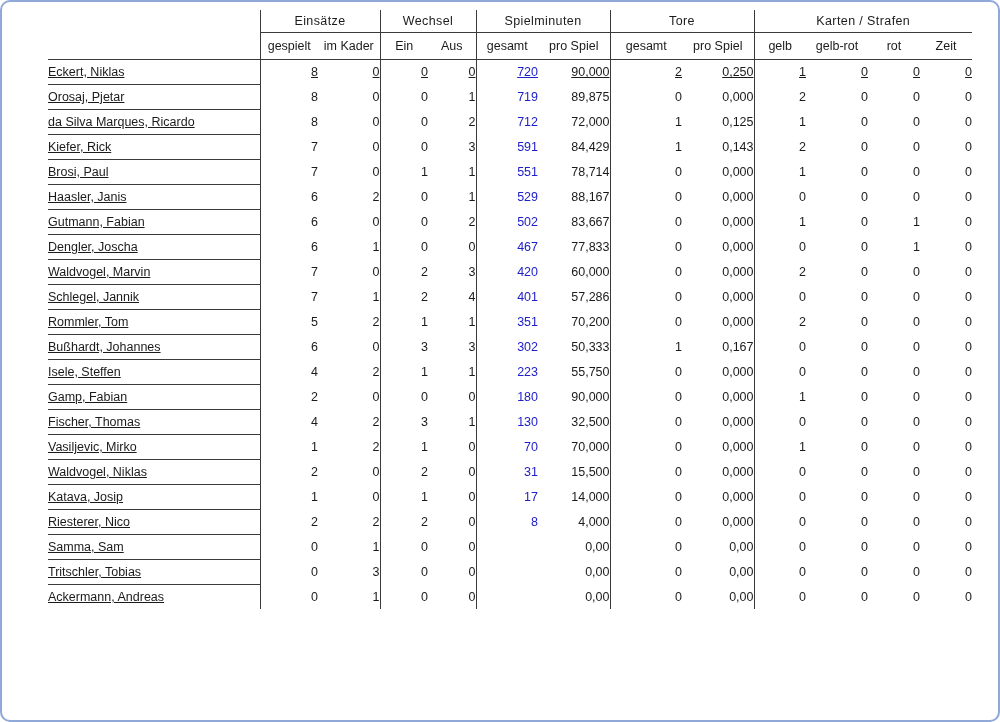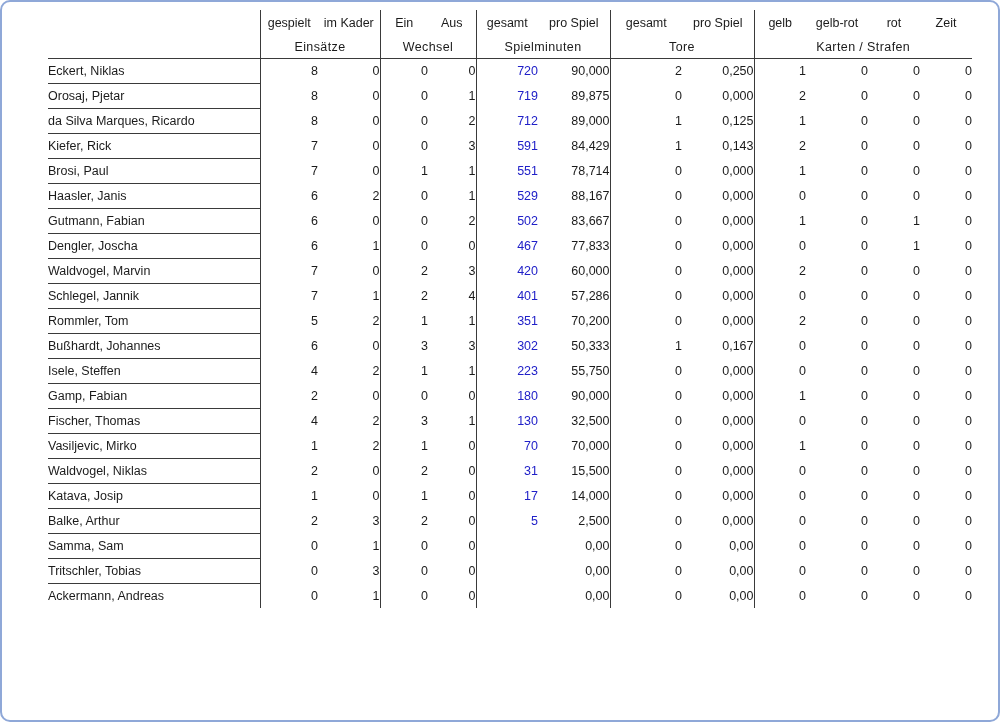--- a/index.html
+++ b/index.html
@@ -53,21 +53,21 @@
     text-align: center;
     height: 26px;
     font-size: 12.5px;
     color: #1b1b1b;
     padding-bottom: 2px;
   }
   
   .vl-left { border-left: 1px solid #3a3a3a; }
   .vl-right { border-right: 1px solid #3a3a3a; }
   .hl-bottom { border-bottom: 1px solid #3a3a3a; }
-  .hl-top { border-top: 1px solid #3a3a3a; }
+  .hl-top { border-top: 1px solid #3a3a3a; text-decoration: underline; }
 
   .name-cell {
     text-align: left;
     padding-left: 10px;
     height: 24px;
     white-space: nowrap;
     overflow: hidden;
     font-size: 12.5px;
   }
   .num {
@@ -111,42 +111,42 @@
           <col class="c-minpro">
           <col class="c-torges">
           <col class="c-torpro">
         <col class="c-gelb">
           <col class="c-gelbrot">
           <col class="c-rot">
           <col class="c-zeit">
       </colgroup>
       <thead>
         <tr>
+          <td class="hdr-spacer"></td>
+          <td class="grp vl-left vl-right hl-bottom" colspan="2">Einsätze</td>
+          <td class="grp vl-right hl-bottom" colspan="2">Wechsel</td>
+          <td class="grp vl-right hl-bottom" colspan="2">Spielminuten</td>
+          <td class="grp vl-right hl-bottom" colspan="2">Tore</td>
+          <td class="grp hl-bottom" colspan="4">Karten / Strafen</td>
+        </tr>
+        <tr>
           <td class="sub"></td>
           <td class="sub vl-left">gespielt</td>
           <td class="sub vl-right">im Kader</td>
           <td class="sub">Ein</td>
           <td class="sub vl-right">Aus</td>
           <td class="sub">gesamt</td>
           <td class="sub vl-right">pro Spiel</td>
           <td class="sub">gesamt</td>
           <td class="sub vl-right">pro Spiel</td>
           <td class="sub">gelb</td>
           <td class="sub">gelb-rot</td>
           <td class="sub">rot</td>
           <td class="sub">Zeit</td>
         </tr>
-        <tr>
-          <td class="hdr-spacer"></td>
-          <td class="grp vl-left vl-right hl-bottom" colspan="2">Einsätze</td>
-          <td class="grp vl-right hl-bottom" colspan="2">Wechsel</td>
-          <td class="grp vl-right hl-bottom" colspan="2">Spielminuten</td>
-          <td class="grp vl-right hl-bottom" colspan="2">Tore</td>
-          <td class="grp hl-bottom" colspan="4">Karten / Strafen</td>
-        </tr>
       </thead>
       <tbody id="rows-body">
           <tr>
             <td class="name-cell hl-top">Eckert, Niklas</td>
             <td class="num vl-left hl-top">8</td>
             <td class="num vl-right hl-top">0</td>
             <td class="num hl-top">0</td>
             <td class="num vl-right hl-top">0</td>
             <td class="num blue hl-top">720</td>
             <td class="num vl-right hl-top">90,000</td>
@@ -172,21 +172,21 @@
             <td class="num">0</td>
             <td class="num">0</td>
           </tr>
           <tr>
             <td class="name-cell hl-top">da Silva Marques, Ricardo</td>
             <td class="num vl-left">8</td>
             <td class="num vl-right">0</td>
             <td class="num">0</td>
             <td class="num vl-right">2</td>
             <td class="num blue">712</td>
-            <td class="num vl-right">89,000</td>
+            <td class="num vl-right">72,000</td>
             <td class="num">1</td>
             <td class="num vl-right">0,125</td>
             <td class="num">1</td>
             <td class="num">0</td>
             <td class="num">0</td>
             <td class="num">0</td>
           </tr>
           <tr>
             <td class="name-cell hl-top">Kiefer, Rick</td>
             <td class="num vl-left">7</td>
@@ -406,27 +406,27 @@
             <td class="num blue">17</td>
             <td class="num vl-right">14,000</td>
             <td class="num">0</td>
             <td class="num vl-right">0,000</td>
             <td class="num">0</td>
             <td class="num">0</td>
             <td class="num">0</td>
             <td class="num">0</td>
           </tr>
           <tr>
-            <td class="name-cell hl-top">Balke, Arthur</td>
+            <td class="name-cell hl-top">Riesterer, Nico</td>
             <td class="num vl-left">2</td>
-            <td class="num vl-right">3</td>
-            <td class="num">2</td>
-            <td class="num vl-right">0</td>
-            <td class="num blue">5</td>
-            <td class="num vl-right">2,500</td>
+            <td class="num vl-right">2</td>
+            <td class="num">2</td>
+            <td class="num vl-right">0</td>
+            <td class="num blue">8</td>
+            <td class="num vl-right">4,000</td>
             <td class="num">0</td>
             <td class="num vl-right">0,000</td>
             <td class="num">0</td>
             <td class="num">0</td>
             <td class="num">0</td>
             <td class="num">0</td>
           </tr>
           <tr>
             <td class="name-cell hl-top">Samma, Sam</td>
             <td class="num vl-left">0</td>

